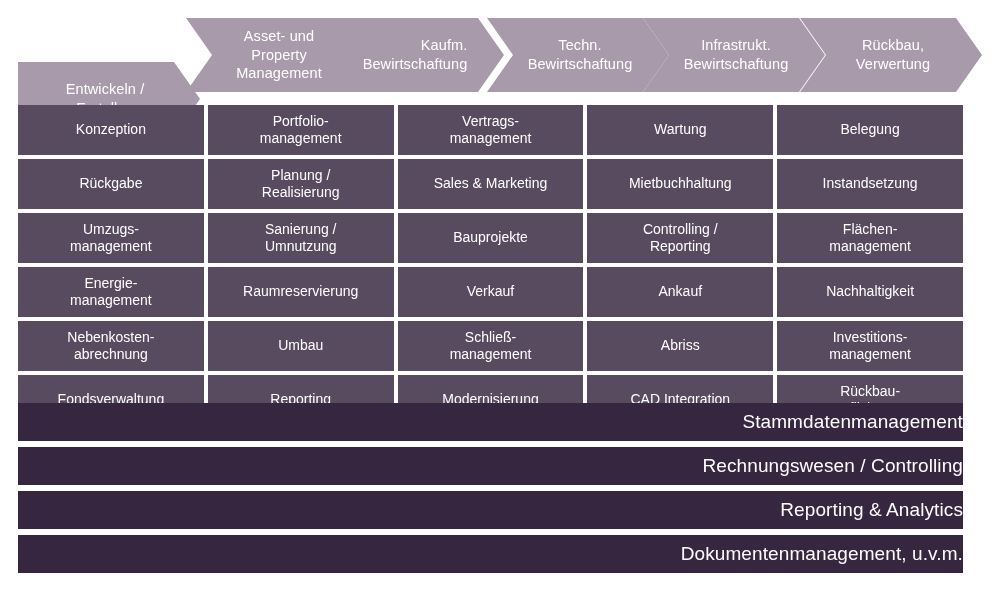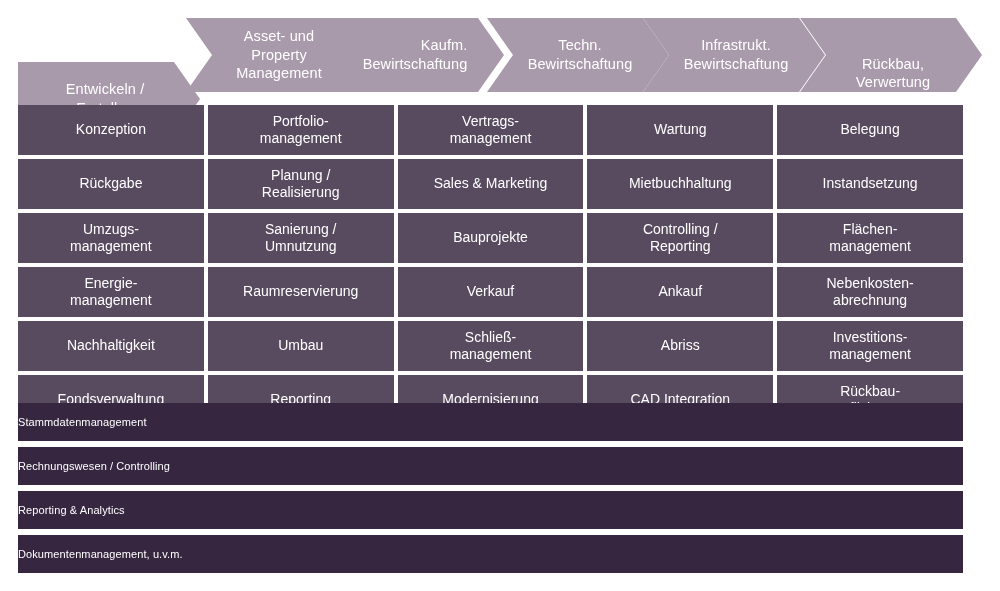--- a/index.html
+++ b/index.html
@@ -94,23 +94,23 @@
     display: flex;
     flex-direction: column;
     gap: 6px;
   }
   .bar {
     height: 38px;
     background: #362640;
     color: #ffffff;
     display: flex;
     align-items: center;
-    justify-content: flex-start;
+    justify-content: flex-end;
     text-align: center;
-    font-size: 11px;
+    font-size: 19px;
     letter-spacing: 0.1px;
   }
 </style>
 </head>
 <body>
 
 <div id="diagram">
 
   <div class="phase-row">
       <div class="phase first" style="left: 0px; width: 182px; margin-top: 44px;">
@@ -137,21 +137,21 @@
           <span>Techn.</span>
           <span>Bewirtschaftung</span>
         </div>
       </div>
       <div class="phase mid" style="left: 625px; width: 182px;">
         <div>
           <span>Infrastrukt.</span>
           <span>Bewirtschaftung</span>
         </div>
       </div>
-      <div class="phase last" style="left: 782px; width: 182px; align-items: flex-end;">
+      <div class="phase last" style="left: 782px; width: 182px;">
         <div>
           <span>Rückbau,</span>
           <span>Verwertung</span>
         </div>
       </div>
     </div>
 
   <div class="grid">
       <div class="cell">
         <div>
@@ -251,27 +251,27 @@
           <div>Verkauf</div>
         </div>
       </div>
       <div class="cell">
         <div>
           <div>Ankauf</div>
         </div>
       </div>
       <div class="cell">
         <div>
+          <div>Nachhaltigkeit</div>
+        </div>
+      </div>
+      <div class="cell">
+        <div>
           <div>Nebenkosten-</div>
           <div>abrechnung</div>
-        </div>
-      </div>
-      <div class="cell">
-        <div>
-          <div>Nachhaltigkeit</div>
         </div>
       </div>
       <div class="cell">
         <div>
           <div>Umbau</div>
         </div>
       </div>
       <div class="cell">
         <div>
           <div>Schließ-</div>

